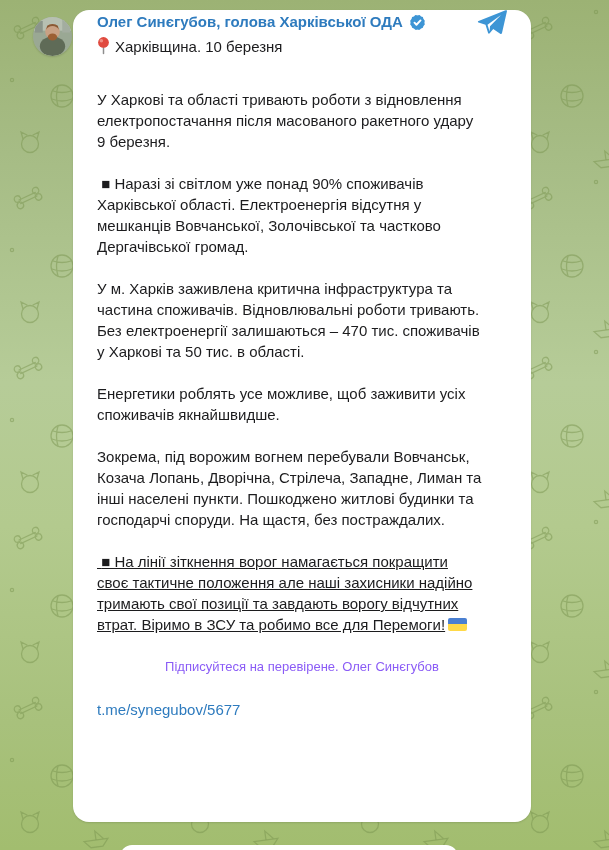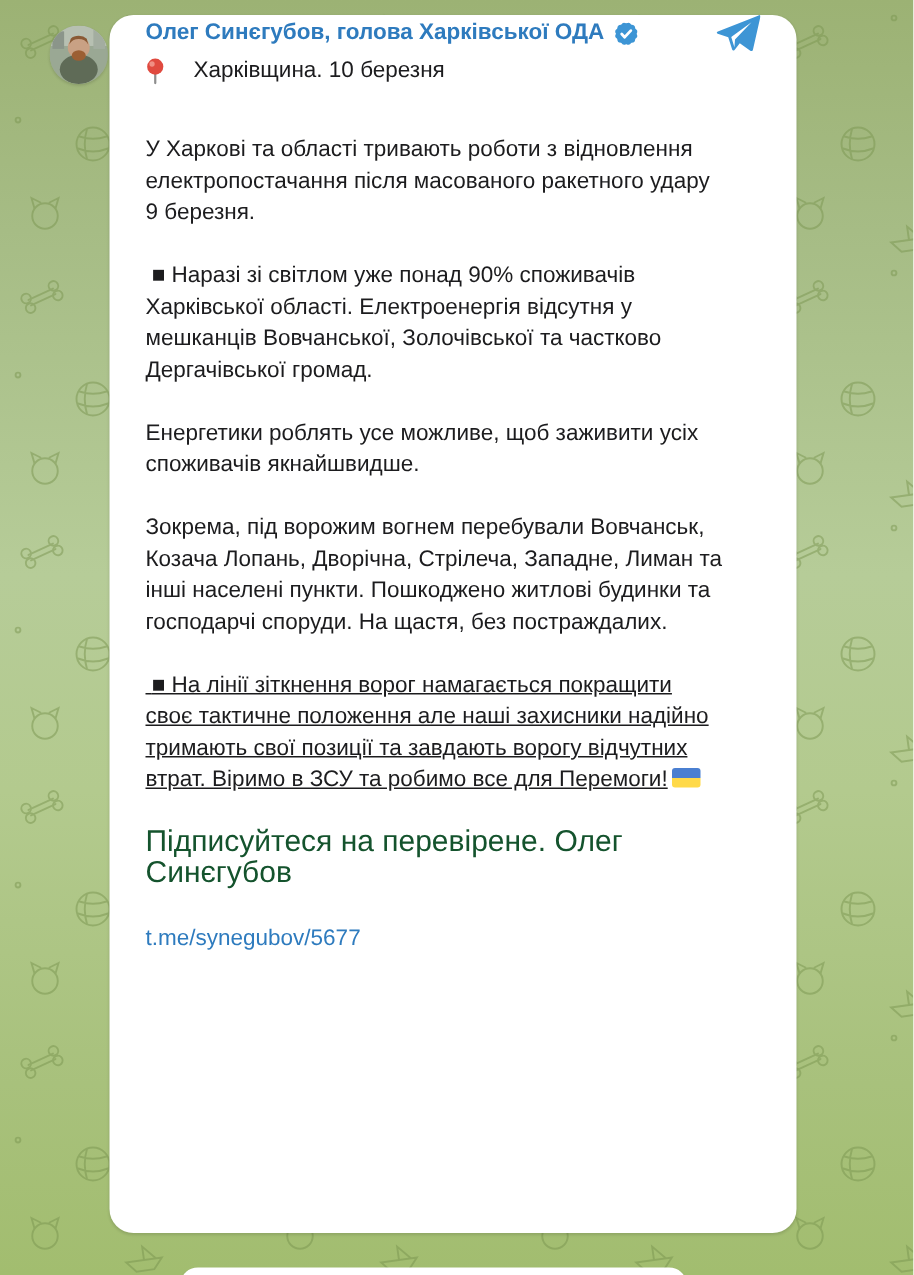--- a/index.html
+++ b/index.html
@@ -19,35 +19,35 @@
     position:absolute;left:73px;top:10px;width:458px;height:812px;
     background:#ffffff;border-radius:16px;
     box-shadow:0 1px 2px rgba(0,0,0,.12);
     box-sizing:border-box;
     padding:2px 24px 0 24px;
   }
   .header-row{display:flex;align-items:center;height:20px;}
   .channel-name{color:#2e7bbe;font-weight:700;font-size:15px;line-height:20px;cursor:pointer;}
   .badge{margin-left:6px;display:flex;align-items:center;}
   .plane{margin-left:auto;display:flex;align-items:flex-start;cursor:pointer;}
-  .sub-row{display:flex;align-items:flex-end;margin-top:4px;height:21px;gap:19px;}
+  .sub-row{display:flex;align-items:flex-start;margin-top:4px;height:21px;gap:5px;}
   .sub-text{color:#1c1c1e;font-size:15px;line-height:21px;}
   .body-text{margin-top:32px;}
   .para{
     color:#1c1c1e;font-size:15px;line-height:21px;
     white-space:pre-wrap;margin:0 0 21px 0;
   }
   .para-line{white-space:pre-wrap;text-decoration:underline;}
   .ua-flag{
     display:inline-block;width:19px;height:13px;border-radius:2px;
     vertical-align:-1px;margin-left:3px;
     background:linear-gradient(180deg,#4a7fd1 0%,#4a7fd1 50%,#ffd948 50%,#ffd948 100%);
   }
   .promo-link{
-    color:#14532d;font-size:20px;line-height:21px;cursor:pointer;
+    color:#8b5cf6;font-size:13px;line-height:21px;cursor:pointer;text-align:center;
   }
   .footer-row{
     display:flex;align-items:center;margin-top:22px;height:21px;
   }
   .post-url{color:#2e7bbe;font-size:15px;cursor:pointer;}
   .meta-group{margin-left:auto;display:flex;align-items:center;gap:7px;color:#8c939a;font-size:15px;}
   .next-card{
     position:absolute;left:120px;top:845px;width:338px;height:12px;
     background:#ffffff;border-radius:12px 12px 0 0;
     box-shadow:0 1px 2px rgba(0,0,0,.12);
@@ -151,20 +151,24 @@
     </div>
 
     <div class="body-text">
       <p class="para">У Харкові та області тривають роботи з відновлення
 електропостачання після масованого ракетного удару
 9 березня.</p>
       <p class="para"> ■ Наразі зі світлом уже понад 90% споживачів
 Харківської області. Електроенергія відсутня у
 мешканців Вовчанської, Золочівської та частково
 Дергачівської громад.</p>
+      <p class="para">У м. Харків заживлена критична інфраструктура та
+частина споживачів. Відновлювальні роботи тривають.
+Без електроенергії залишаються – 470 тис. споживачів
+у Харкові та 50 тис. в області.</p>
       <p class="para">Енергетики роблять усе можливе, щоб заживити усіх
 споживачів якнайшвидше.</p>
       <p class="para">Зокрема, під ворожим вогнем перебували Вовчанськ,
 Козача Лопань, Дворічна, Стрілеча, Западне, Лиман та
 інші населені пункти. Пошкоджено житлові будинки та
 господарчі споруди. На щастя, без постраждалих.</p>
       <p class="para"><span class="para-line"> ■ На лінії зіткнення ворог намагається покращити
 своє тактичне положення але наші захисники надійно
 тримають свої позиції та завдають ворогу відчутних
 втрат. Віримо в ЗСУ та робимо все для Перемоги!</span><span class="ua-flag"></span></p>

